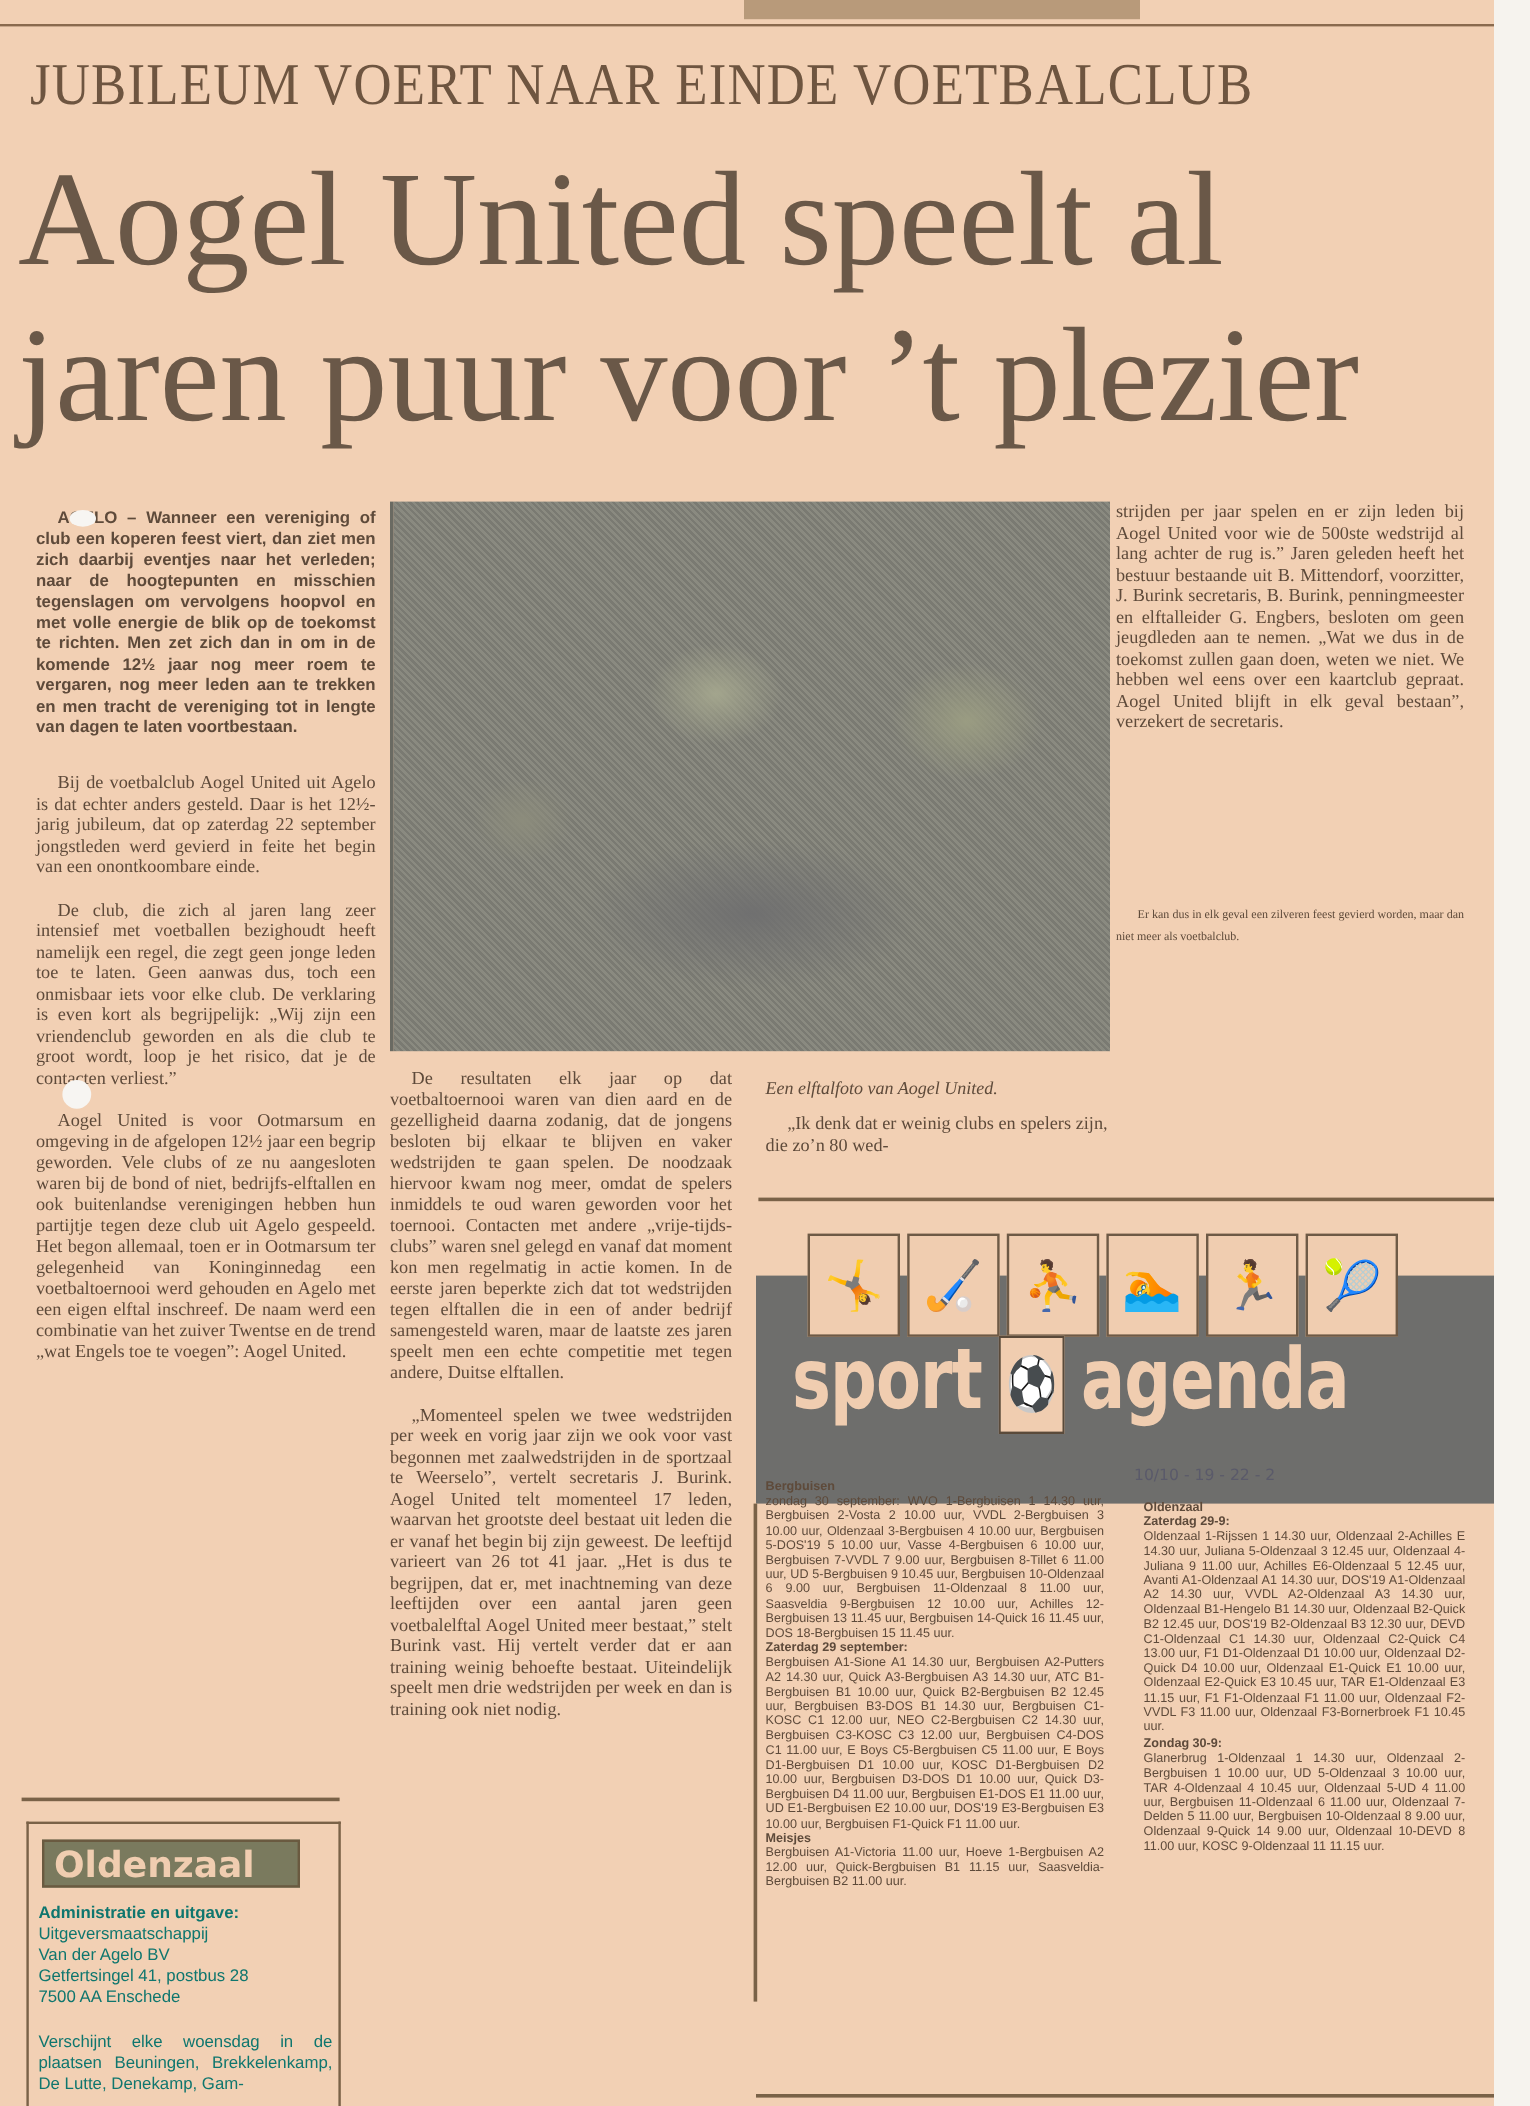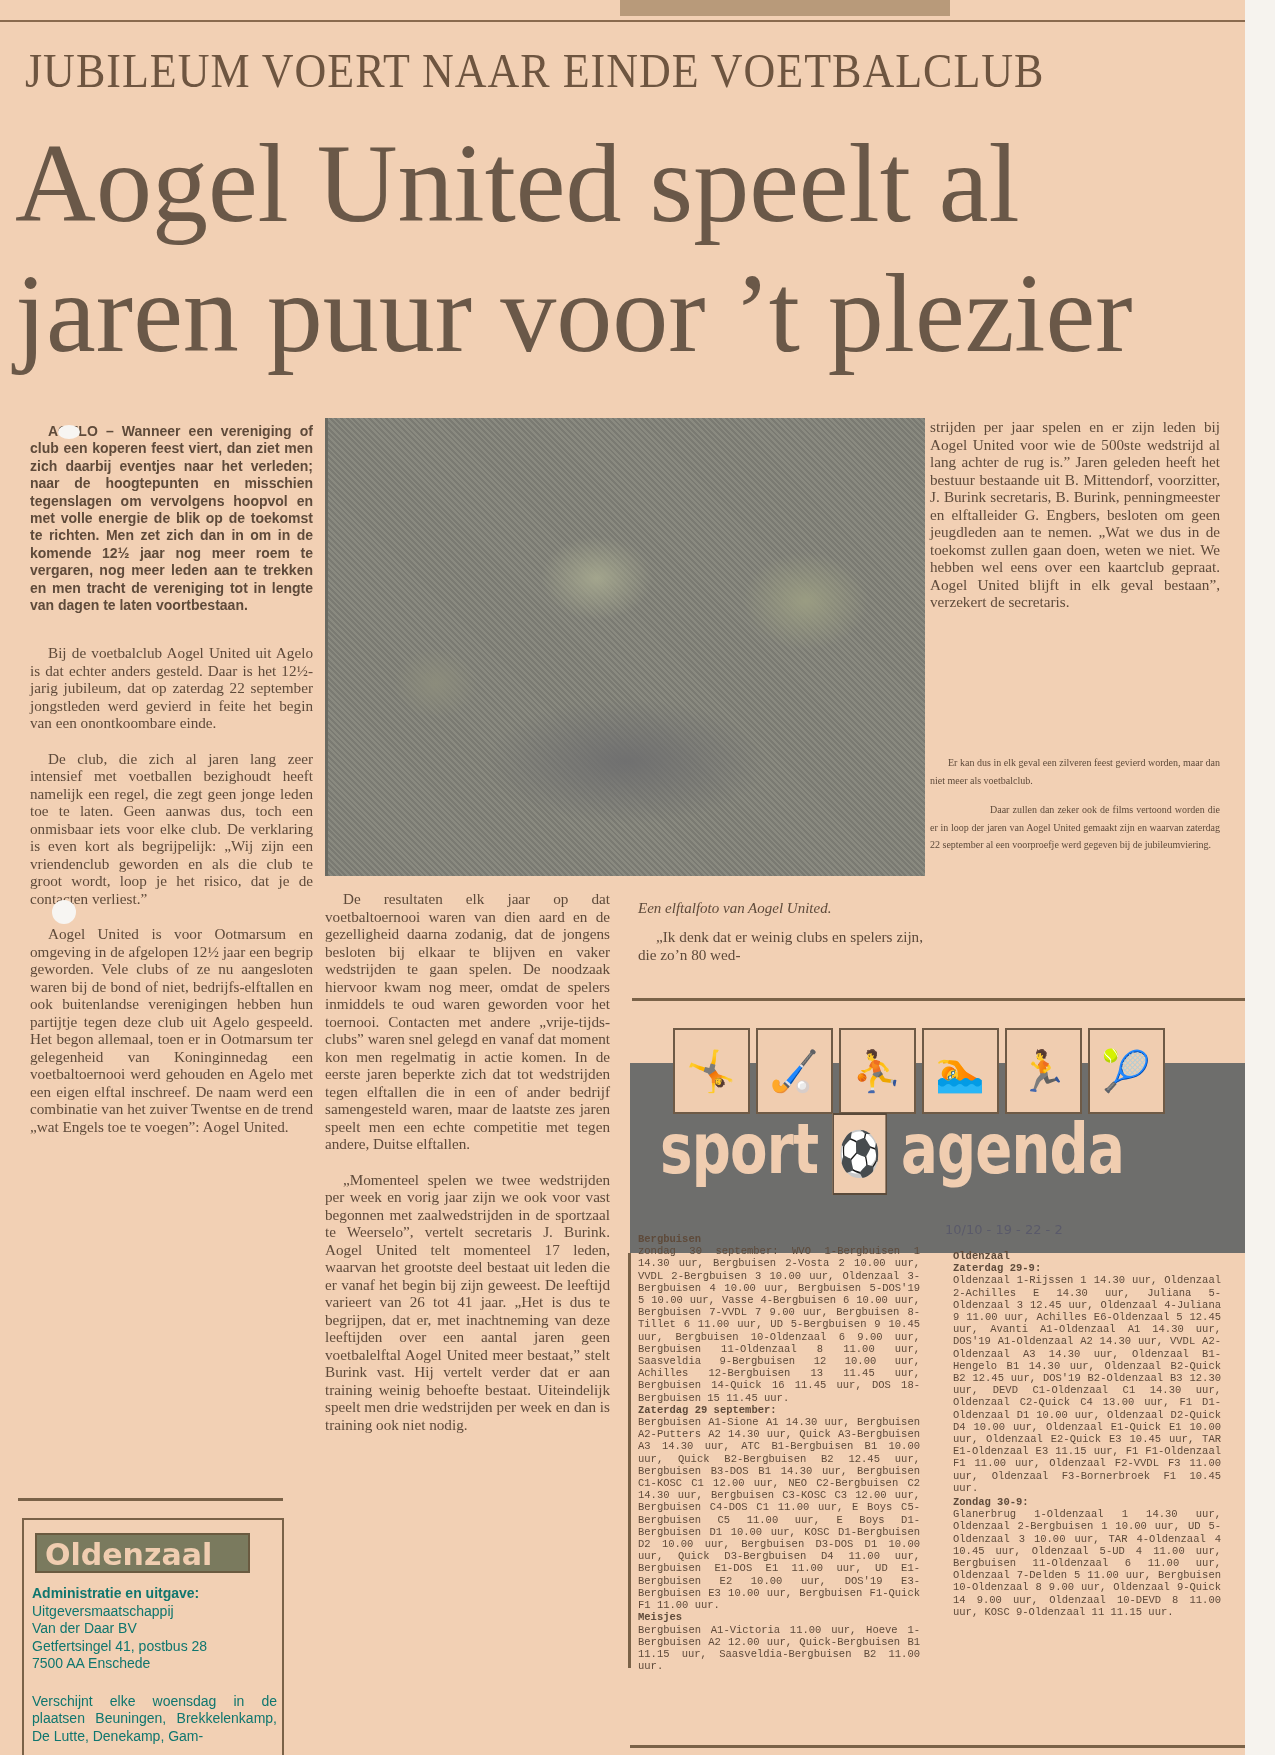--- a/index.html
+++ b/index.html
@@ -32,21 +32,21 @@
   .c3b{position:absolute;left:930px;top:754px;width:290px;font-size:10px;line-height:17.5px;text-align:justify;}
   .c3b p{margin:0 0 12px 0;text-indent:18px;}
   .rule-h{position:absolute;height:3px;background:#7a6248;}
   .sport-band{position:absolute;left:630px;top:1063px;width:615px;height:190px;background:#6e6e6c;}
   .icons{position:absolute;left:673px;top:1028px;display:flex;gap:6px;}
   .icon{width:73px;height:82px;background:#f0cdb0;border:2px solid #6e5a46;display:flex;align-items:center;justify-content:center;font-size:40px;color:#5a4a3a;}
   .sport-title{position:absolute;left:660px;top:1108px;font-family:"DejaVu Sans",sans-serif;font-weight:bold;
                font-size:70px;color:#f0cdb0;transform:scaleX(0.78);transform-origin:left top;white-space:nowrap;letter-spacing:-1px;}
   .sport-title .mid{display:inline-block;width:66px;height:78px;background:#f0cdb0;border:2px solid #5a4a3a;vertical-align:middle;margin:0 18px;
                     font-size:44px;color:#5a4a3a;text-align:center;line-height:78px;}
-  .agenda-col{position:absolute;font-family:Liberation Mono, monospace;font-size:10.5px;line-height:12.2px;color:#5e4a3a;text-align:justify;}
+  .agenda-col{position:absolute;font-family:Liberation Sans, sans-serif;font-size:10.5px;line-height:12.2px;color:#5e4a3a;text-align:justify;}
   .ac1{left:638px;top:1233px;width:282px;}
   .ac2{left:953px;top:1250px;width:268px;}
   .agenda-col b{display:block;}
   .handwritten{position:absolute;left:945px;top:1222px;font-family:"DejaVu Sans",sans-serif;font-size:13px;color:#5a5a6a;}
   .agenda-border{position:absolute;left:628px;top:1253px;width:3px;height:415px;background:#7a6248;}
   .ad-box{position:absolute;left:22px;top:1518px;width:258px;height:240px;border:2px solid #7a6248;border-bottom:none;}
   .ad-logo{position:absolute;left:35px;top:1533px;width:215px;height:40px;background:#7a7a5e;border:2px solid #6a5a40;
            font-family:"DejaVu Sans",sans-serif;font-weight:bold;font-size:30px;color:#f0cdb0;line-height:40px;padding-left:8px;box-sizing:border-box;}
   .ad-text{position:absolute;left:32px;top:1585px;width:245px;font-family:"Liberation Sans",sans-serif;font-size:14px;line-height:17.5px;color:#0f766e;}
   .ad-text .bold{font-weight:bold;}
@@ -81,21 +81,20 @@
 </div>
 <div class="c2b">
   <p>„Ik denk dat er weinig clubs en spelers zijn, die zo’n 80 wed-</p>
 </div>
 
 <div class="col c3">
   <p style="text-indent:0">strijden per jaar spelen en er zijn leden bij Aogel United voor wie de 500ste wedstrijd al lang achter de rug is.” Jaren geleden heeft het bestuur bestaande uit B. Mittendorf, voorzitter, J. Burink secretaris, B. Burink, penningmeester en elftalleider G. Engbers, besloten om geen jeugdleden aan te nemen. „Wat we dus in de toekomst zullen gaan doen, weten we niet. We hebben wel eens over een kaartclub gepraat. Aogel United blijft in elk geval bestaan”, verzekert de secretaris.</p>
 </div>
 <div class="c3b">
   <p>Er kan dus in elk geval een zilveren feest gevierd worden, maar dan niet meer als voetbalclub.</p>
-  <p style="text-indent:60px">Daar zullen dan zeker ook de films vertoond worden die er in loop der jaren van Aogel United gemaakt zijn en waarvan zaterdag 22 september al een voorproefje werd gegeven bij de jubileumviering.</p>
 </div>
 
 <div class="rule-h" style="left:632px;top:998px;width:613px;"></div>
 <div class="sport-band"></div>
 <div class="icons">
   <div class="icon">🤸</div>
   <div class="icon">🏑</div>
   <div class="icon">⛹</div>
   <div class="icon">🏊</div>
   <div class="icon">🏃</div>
@@ -123,20 +122,20 @@
   <span>Glanerbrug 1-Oldenzaal 1 14.30 uur, Oldenzaal 2-Bergbuisen 1 10.00 uur, UD 5-Oldenzaal 3 10.00 uur, TAR 4-Oldenzaal 4 10.45 uur, Oldenzaal 5-UD 4 11.00 uur, Bergbuisen 11-Oldenzaal 6 11.00 uur, Oldenzaal 7-Delden 5 11.00 uur, Bergbuisen 10-Oldenzaal 8 9.00 uur, Oldenzaal 9-Quick 14 9.00 uur, Oldenzaal 10-DEVD 8 11.00 uur, KOSC 9-Oldenzaal 11 11.15 uur.</span>
 </div>
 <div class="rule-h" style="left:630px;top:1745px;width:615px;"></div>
 
 <div class="rule-h" style="left:18px;top:1498px;width:265px;"></div>
 <div class="ad-box"></div>
 <div class="ad-logo">Oldenzaal</div>
 <div class="ad-text">
   <p class="bold">Administratie en uitgave:</p>
   <p>Uitgeversmaatschappij</p>
-  <p>Van der Daar BV</p>
+  <p>Van der Agelo BV</p>
   <p>Getfertsingel 41, postbus 28</p>
   <p>7500 AA Enschede</p>
   <p class="pub">Verschijnt elke woensdag in de plaatsen Beuningen, Brekkelenkamp, De Lutte, Denekamp, Gam-</p>
 </div>
 
 <div class="blot" style="left:58px;top:425px;width:22px;height:14px;"></div>
 <div class="blot" style="left:52px;top:900px;width:24px;height:24px;"></div>
 
 </body></html>

